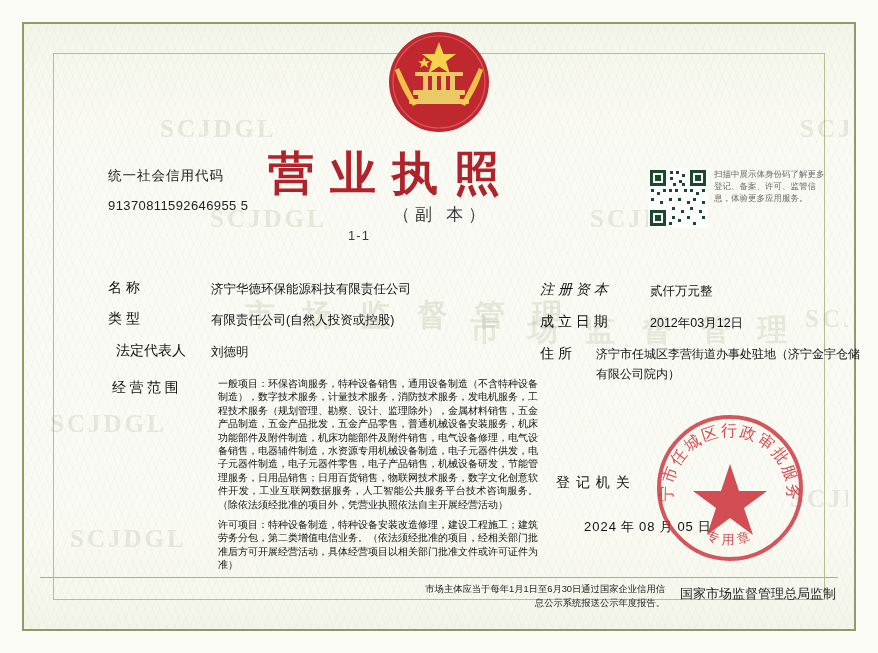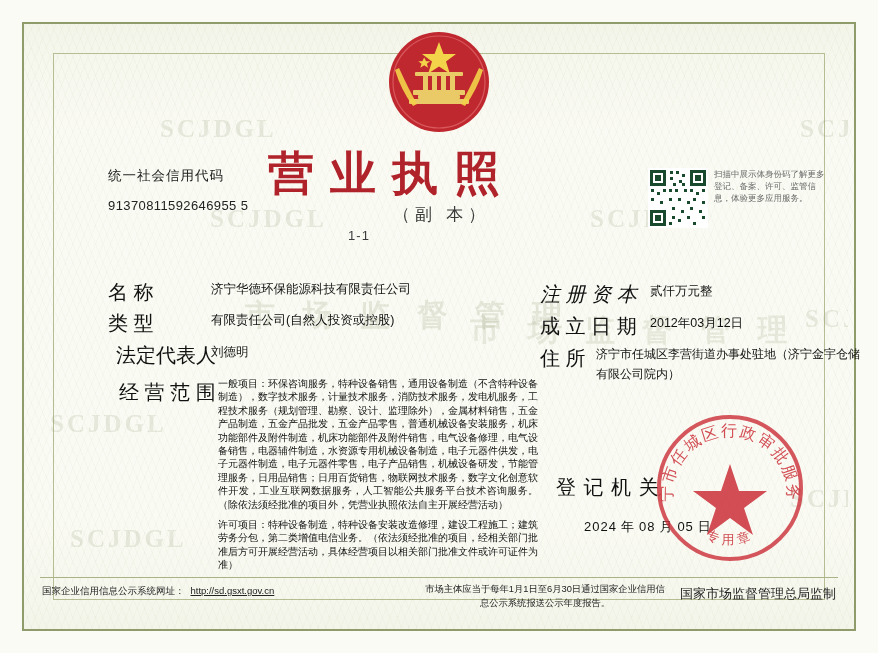--- a/index.html
+++ b/index.html
@@ -150,41 +150,41 @@
     position: absolute;
     left: 66px;
     top: 0;
     width: 118px;
     font-size: 8.5px;
     line-height: 12px;
     color: #6a6a6a;
   }
   .flabel {
     position: absolute;
-    font-size: 20px;
+    font-size: 14px;
     color: #111;
     font-weight: normal;
     letter-spacing: 0px;
     white-space: nowrap;
   }
   .fvalue {
     position: absolute;
     font-size: 12.5px;
     color: #111;
     white-space: nowrap;
   }
 
   
   .lbl-name { left: 108px; top: 279px; }
   .val-name { left: 211px; top: 281px; }
   .lbl-type { left: 108px; top: 310px; }
   .val-type { left: 211px; top: 312px; }
   .lbl-rep  { left: 116px; top: 342px; }
   .val-rep  { left: 211px; top: 344px; }
-  .lbl-scope{ left: 119px; top: 379px; }
+  .lbl-scope{ left: 112px; top: 379px; font-family: Liberation Serif, serif; }
 
   .scope-text {
     position: absolute;
     left: 218px;
     top: 377px;
     width: 320px;
     font-size: 10px;
     line-height: 13.4px;
     color: #111;
     text-align: justify;
@@ -253,21 +253,21 @@
   }
   .foot-left .url { color: #222; text-decoration: underline; margin-left: 6px; }
   .foot-center {
     position: absolute;
     left: 395px;
     top: 5px;
     width: 240px;
     font-size: 9.3px;
     line-height: 14px;
     color: #222;
-    text-align: center;
+    text-align: right;
   }
   .foot-right {
     position: absolute;
     right: 12px;
     top: 8px;
     font-size: 13px;
     color: #222;
   }
 </style>
 </head>
@@ -420,20 +420,17 @@
       </text>
       <text font-family="Liberation Serif, serif" font-size="13" fill="#c8202a" letter-spacing="4" opacity="0.9">
         <textPath href="#sealArcBottom" startOffset="50%" text-anchor="middle">专用章</textPath>
       </text>
       <polygon points="76,52 85,79 113,79 90,96 99,123 76,106 53,123 62,96 39,79 67,79" fill="#c8202a" opacity="0.9"></polygon>
     </svg>
   </div>
 
   <div class="footer">
     <div class="footer-line"></div>
-    <div class="foot-left">
-      <span>国家企业信用信息公示系统网址：</span><span class="url">http://sd.gsxt.gov.cn</span>
-    </div>
     <div class="foot-center">市场主体应当于每年1月1日至6月30日通过国家企业信用信息公示系统报送公示年度报告。</div>
     <div class="foot-right">国家市场监督管理总局监制</div>
   </div>
 
 </div>
 
 </body></html>

